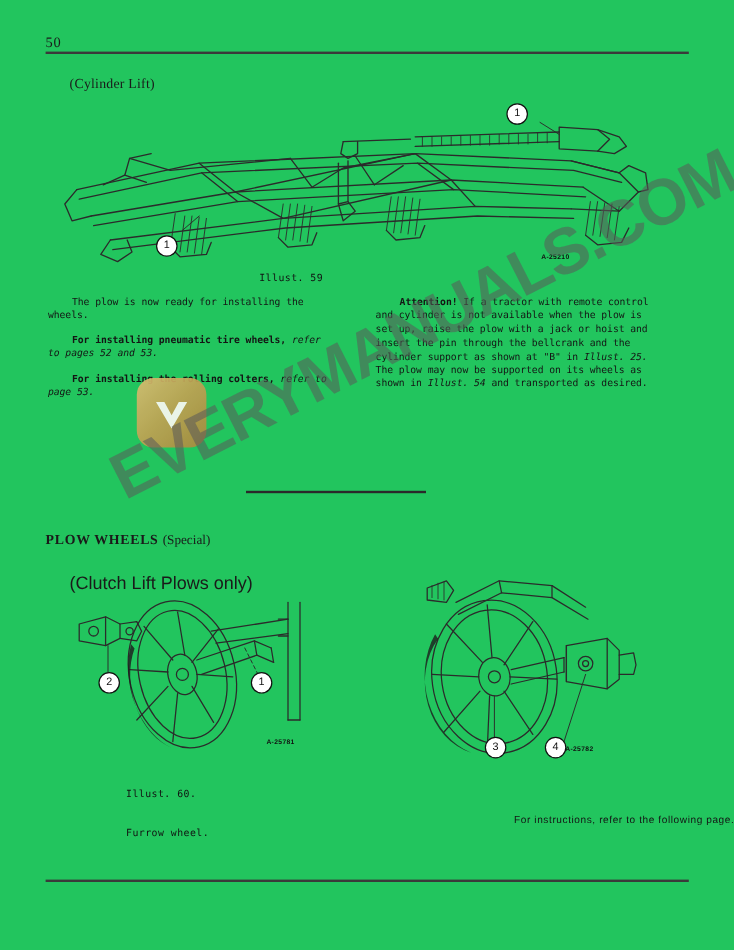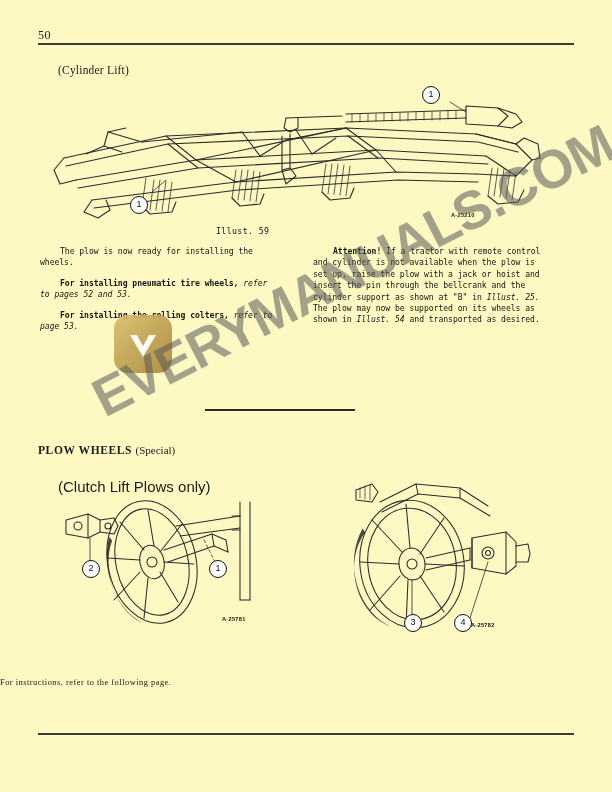--- a/index.html
+++ b/index.html
@@ -6,21 +6,21 @@
   body {
     width:612px; height:792px;
     background:#ffffff;
     font-family:"Liberation Serif", serif;
     color:#1a1a1a;
     position:relative;
     overflow:hidden;
   }
   .page {
     position:absolute; inset:0;
-    background:#fef9c3;
+    background:#22c55e;
   }
   
   .page-num {
     position:absolute; left:38px; top:28px;
     font-family:"Liberation Serif", serif;
     font-size:12px; letter-spacing:.5px;
   }
   .rule-top {
     position:absolute; left:38px; top:43px; width:536px;
     height:2px; background:#3a3a3a;
@@ -94,22 +94,22 @@
     font-family:Liberation Sans, sans-serif;
     font-size:15px;
     white-space:nowrap;
   }
   .divider {
     position:absolute; left:205px; top:409px; width:150px;
     height:1.6px; background:#2a2a2a;
   }
   .footer-note {
     position:absolute; left:0; top:678px; width:612px;
-    text-align:left;
-    font-family:Liberation Serif, serif;
+    text-align:right;
+    font-family:Liberation Sans, sans-serif;
     font-size:8.4px; letter-spacing:.5px; color:#141414;
   }
   
   .wm {
     position:absolute; left:96px; top:300px;
     width:470px; height:200px;
     pointer-events:none;
   }
   .wm-text {
     position:absolute; left:0; top:70px;
@@ -317,20 +317,24 @@
         <path d="M46 66 L46 96" stroke-width="0.8"></path>
         <path d="M160 68 L172 92" stroke-dasharray="3 2.5" stroke-width="0.8"></path>
       </g>
 
       <path d="M72 56 A44 62 0 0 0 86 148 A40 56 0 0 1 74 60 Z" transform="rotate(-13 108 90)" fill="#1d1d1d" opacity=".82"></path>
     </svg>
     <div class="callout" style="left:38px; top:88px;">2</div>
     <div class="callout" style="left:165px; top:88px;">1</div>
     <div class="partno" style="left:178px; top:144px;">A-25781</div>
   </div>
+  <div class="figcap" style="left:105px; top:634px; width:130px;">
+    <div>Illust. 60.</div>
+    <div>Furrow wheel.</div>
+  </div>
 
   <div class="fig" style="left:320px; top:462px;">
     <svg width="220" height="178" viewBox="0 0 220 178">
       <g fill="none" stroke="#2b2b2b" stroke-width="1.05" stroke-linejoin="round" stroke-linecap="round">
 
         <ellipse cx="92" cy="102" rx="52" ry="64" transform="rotate(-8 92 102)"></ellipse>
         <ellipse cx="92" cy="102" rx="44" ry="56" transform="rotate(-8 92 102)"></ellipse>
         <ellipse cx="92" cy="102" rx="13" ry="16" transform="rotate(-8 92 102)"></ellipse>
 
         <path d="M86 42 L90 86"></path>

